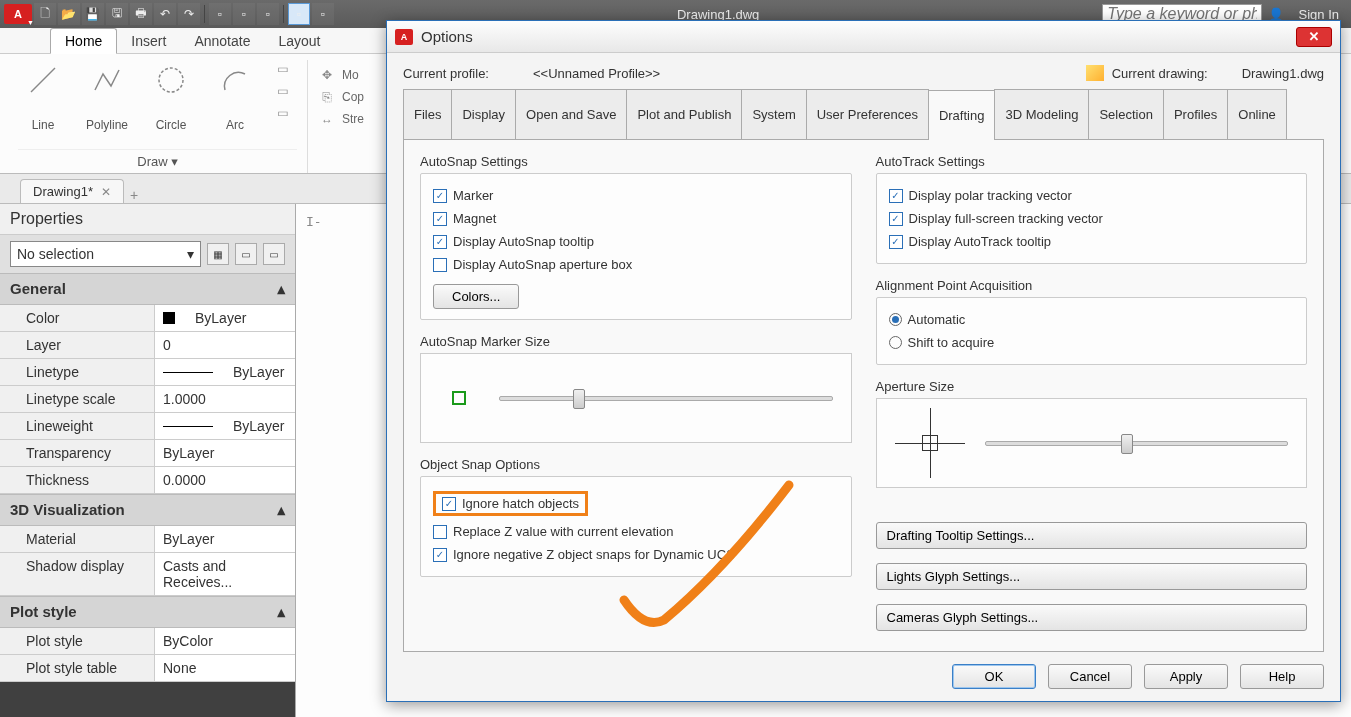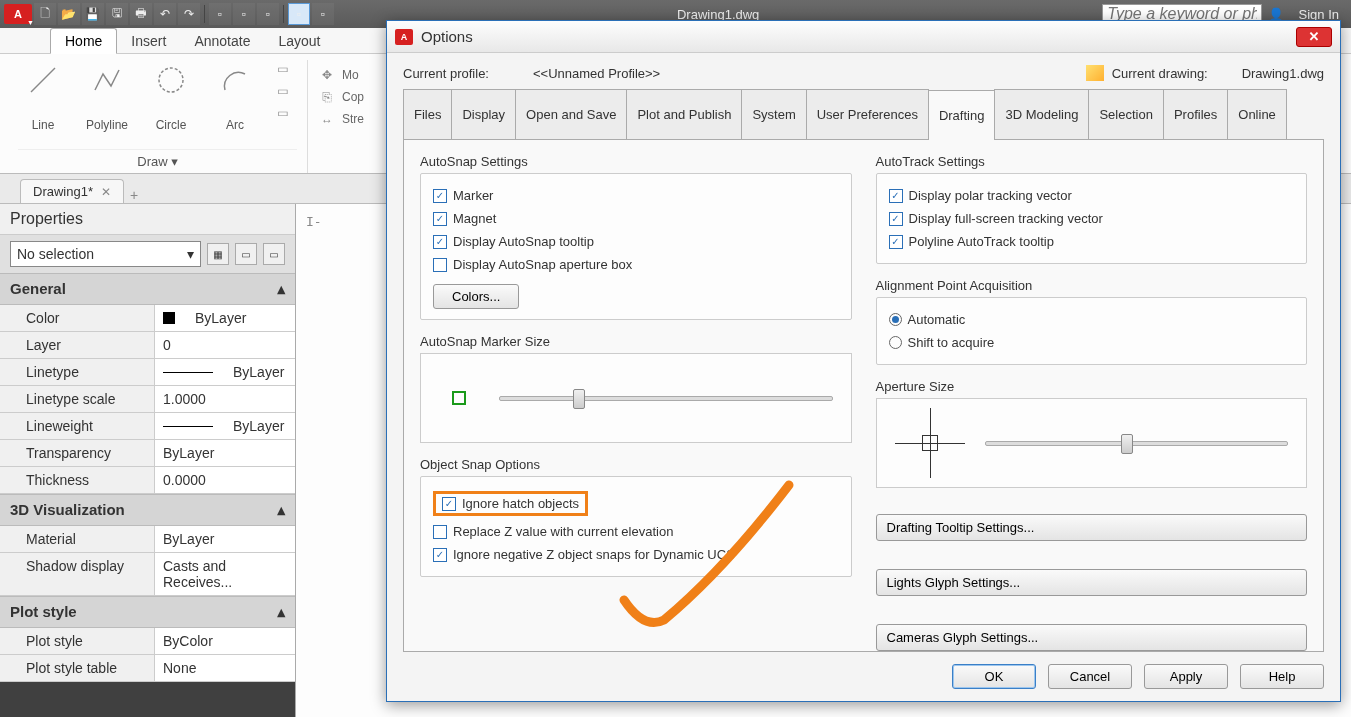--- a/index.html
+++ b/index.html
@@ -408,21 +408,21 @@
               <div class="chk-row">
                 <span class="chk checked"></span>
                 <span>Display polar tracking vector</span>
               </div>
               <div class="chk-row">
                 <span class="chk checked"></span>
                 <span>Display full-screen tracking vector</span>
               </div>
               <div class="chk-row">
                 <span class="chk checked"></span>
-                <span>Polyline AutoTrack tooltip</span>
+                <span>Display AutoTrack tooltip</span>
               </div>
             </div>
         </fieldset>
 
         <fieldset class="group">
           <div class="group-title">Alignment Point Acquisition</div>
           <div class="group-box" id="alignment-box">
               <div class="chk-row">
                 <span class="radio checked"></span>
                 <span>Automatic</span>
@@ -439,21 +439,21 @@
           <div class="slider-box">
             <div class="aperture-preview">
                 <div class="sq"></div>
               </div>
             <div class="slider-track">
                 <div class="slider-thumb" style="left:45%"></div>
               </div>
           </div>
         </fieldset>
 
-        <div id="right-buttons" style="display:flex;flex-direction:column;gap:28px;margin-top:12px">
+        <div id="right-buttons" style="display:flex;flex-direction:column;gap:14px;margin-top:20px">
             <button class="btn btn-wide">Drafting Tooltip Settings...</button>
             <button class="btn btn-wide">Lights Glyph Settings...</button>
             <button class="btn btn-wide">Cameras Glyph Settings...</button>
           </div>
       </div>
 
       <svg class="annotation-check" style="left:200px; top:330px; width:200px; height:180px;" viewBox="0 0 200 180">
         <path d="M20 130 Q40 160 60 150 Q120 100 185 15" stroke="#f08018" stroke-width="9" fill="none" stroke-linecap="round"></path>
       </svg>
     </div>

